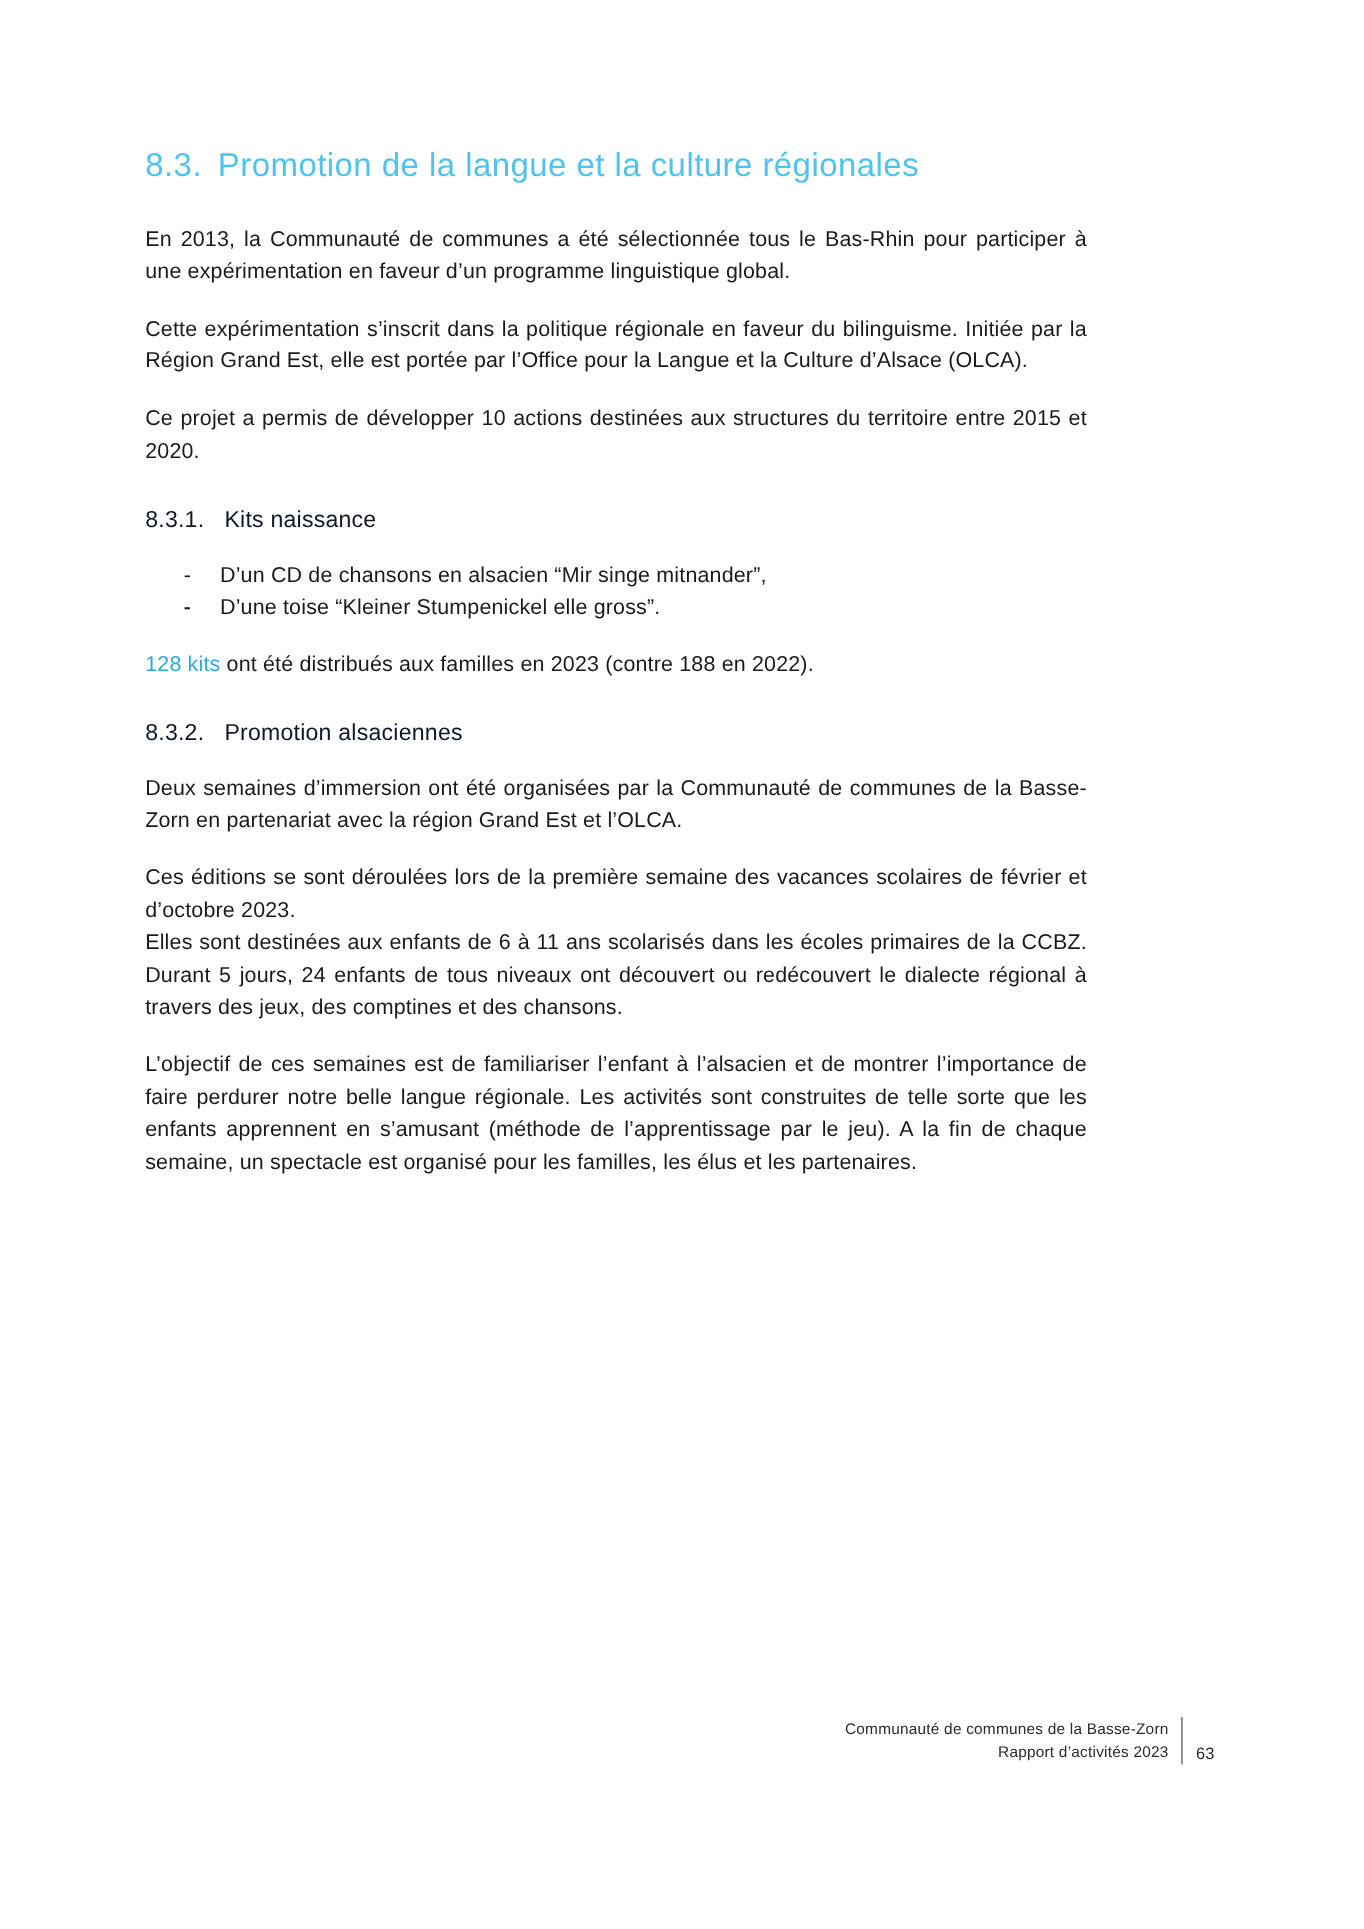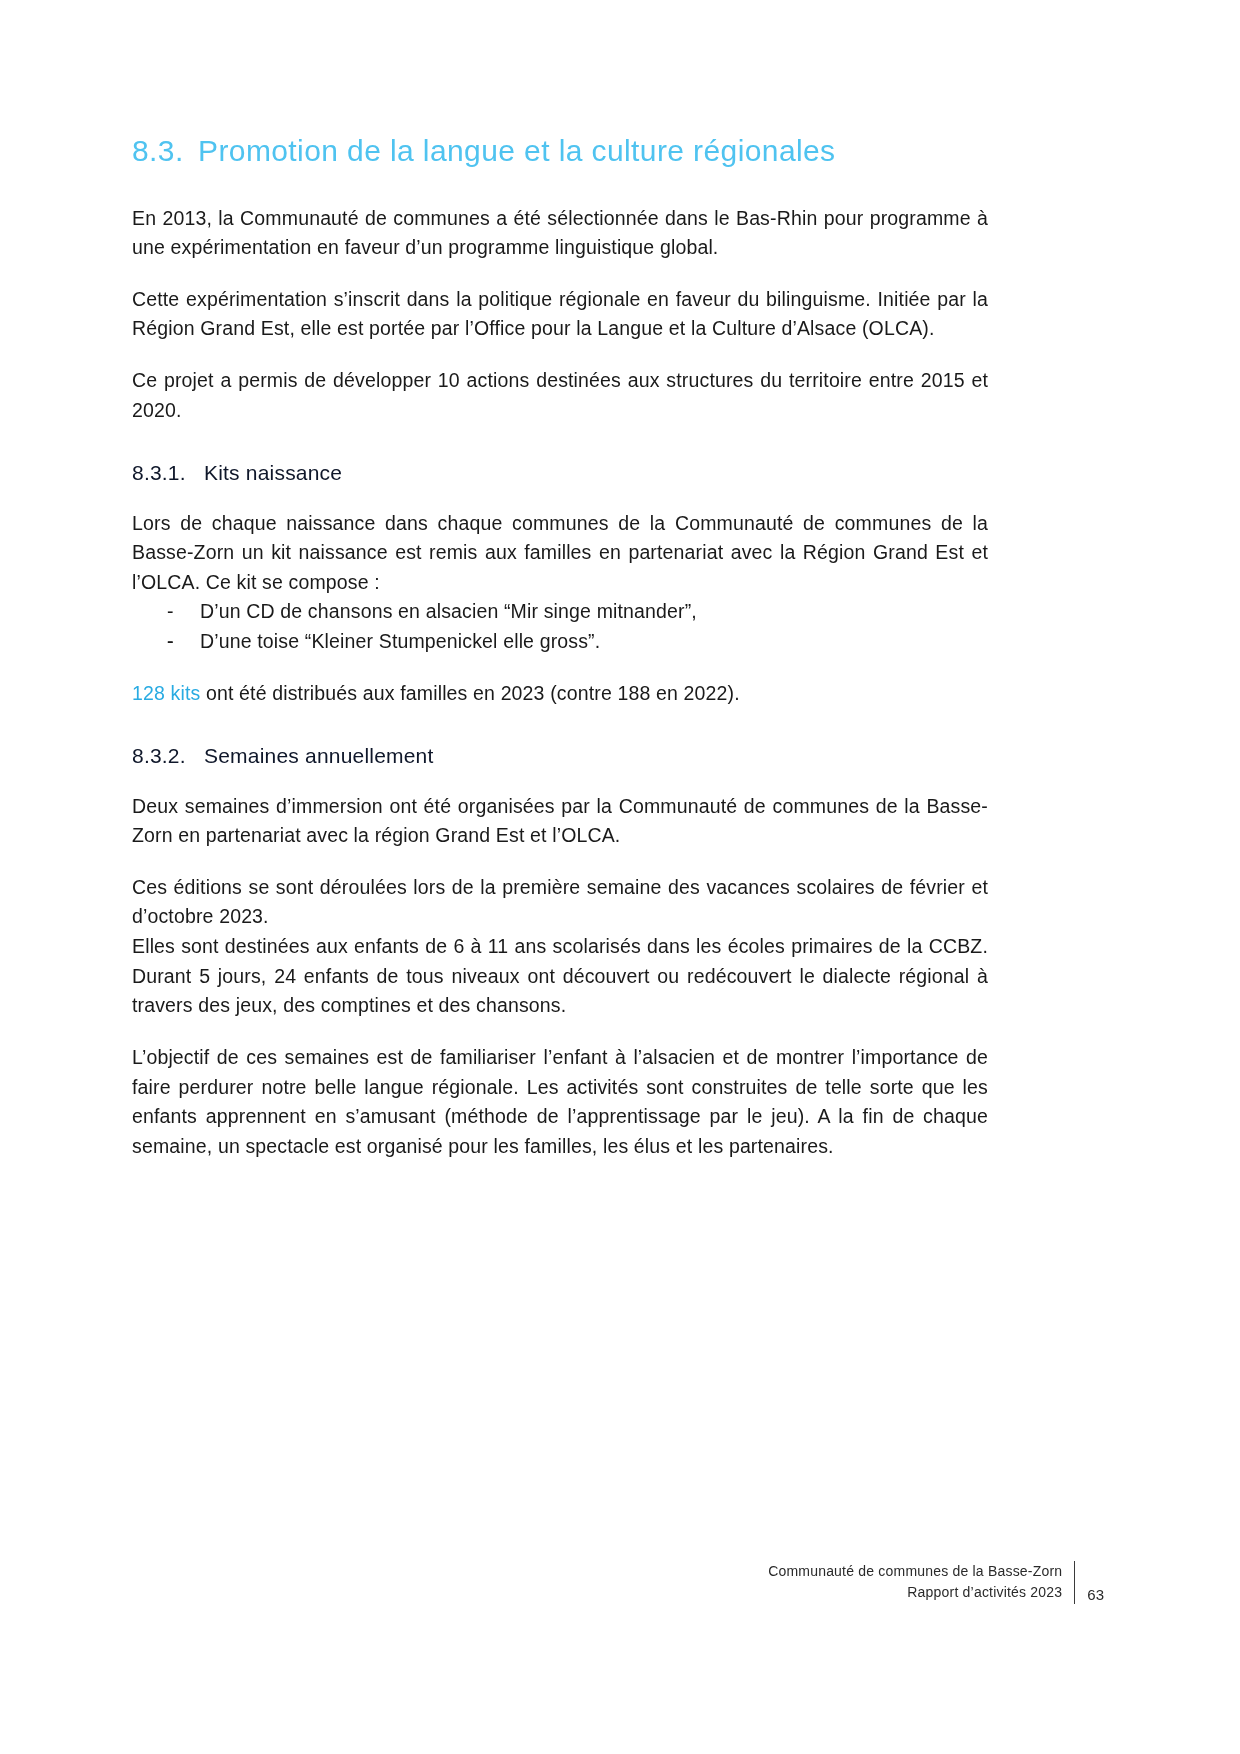--- a/index.html
+++ b/index.html
@@ -130,50 +130,49 @@
 <body>
 
 <div class="page">
 
   <div class="content">
 
     <h2 class="h2">
       <span class="num">8.3.</span><span>Promotion de la langue et la culture régionales</span>
     </h2>
 
-    <p class="body">En 2013, la Communauté de communes a été sélectionnée dans le Bas-Rhin pour programme à une expérimentation en faveur d’un programme linguistique global.</p>
+    <p class="body">En 2013, la Communauté de communes a été sélectionnée tous le Bas-Rhin pour participer à une expérimentation en faveur d’un programme linguistique global.</p>
     <p class="body">Cette expérimentation s’inscrit dans la politique régionale en faveur du bilinguisme. Initiée par la Région Grand Est, elle est portée par l’Office pour la Langue et la Culture d’Alsace (OLCA).</p>
     <p class="body">Ce projet a permis de développer 10 actions destinées aux structures du territoire entre 2015 et 2020.</p>
 
     <h3 class="h3">
       <span class="num">8.3.1.</span><span>Kits naissance</span>
     </h3>
 
-    <p class="body tight">Lors de chaque naissance dans chaque communes de la Communauté de communes de la Basse-Zorn un kit naissance est remis aux familles en partenariat avec la Région Grand Est et l’OLCA. Ce kit se compose :</p>
 
     <ul class="dashlist">
       <li>
         <span class="dash">-</span>
         <span>D’un CD de chansons en alsacien “Mir singe mitnander”,</span>
       </li>
       <li>
         <span class="dash">-</span>
       </li>
       <li>
         <span class="dash">-</span>
         <span>D’une toise “Kleiner Stumpenickel elle gross”.</span>
       </li>
     </ul>
 
     <p class="body nojust">
       <span class="accent-blue">128 kits</span><span> ont été distribués aux familles en 2023 (contre 188 en 2022).</span>
     </p>
 
     <h3 class="h3">
-      <span class="num">8.3.2.</span><span>Semaines annuellement</span>
+      <span class="num">8.3.2.</span><span>Promotion alsaciennes</span>
     </h3>
 
     <p class="body">Deux semaines d’immersion ont été organisées par la Communauté de communes de la Basse-Zorn en partenariat avec la région Grand Est et l’OLCA.</p>
     <p class="body tight">Ces éditions se sont déroulées lors de la première semaine des vacances scolaires de février et d’octobre 2023.</p>
     <p class="body">Elles sont destinées aux enfants de 6 à 11 ans scolarisés dans les écoles primaires de la CCBZ. Durant 5 jours, 24 enfants de tous niveaux ont découvert ou redécouvert le dialecte régional à travers des jeux, des comptines et des chansons.</p>
     <p class="body">L’objectif de ces semaines est de familiariser l’enfant à l’alsacien et de montrer l’importance de faire perdurer notre belle langue régionale. Les activités sont construites de telle sorte que les enfants apprennent en s’amusant (méthode de l’apprentissage par le jeu). A la fin de chaque semaine, un spectacle est organisé pour les familles, les élus et les partenaires.</p>
 
   </div>
 
   <div class="footer">

